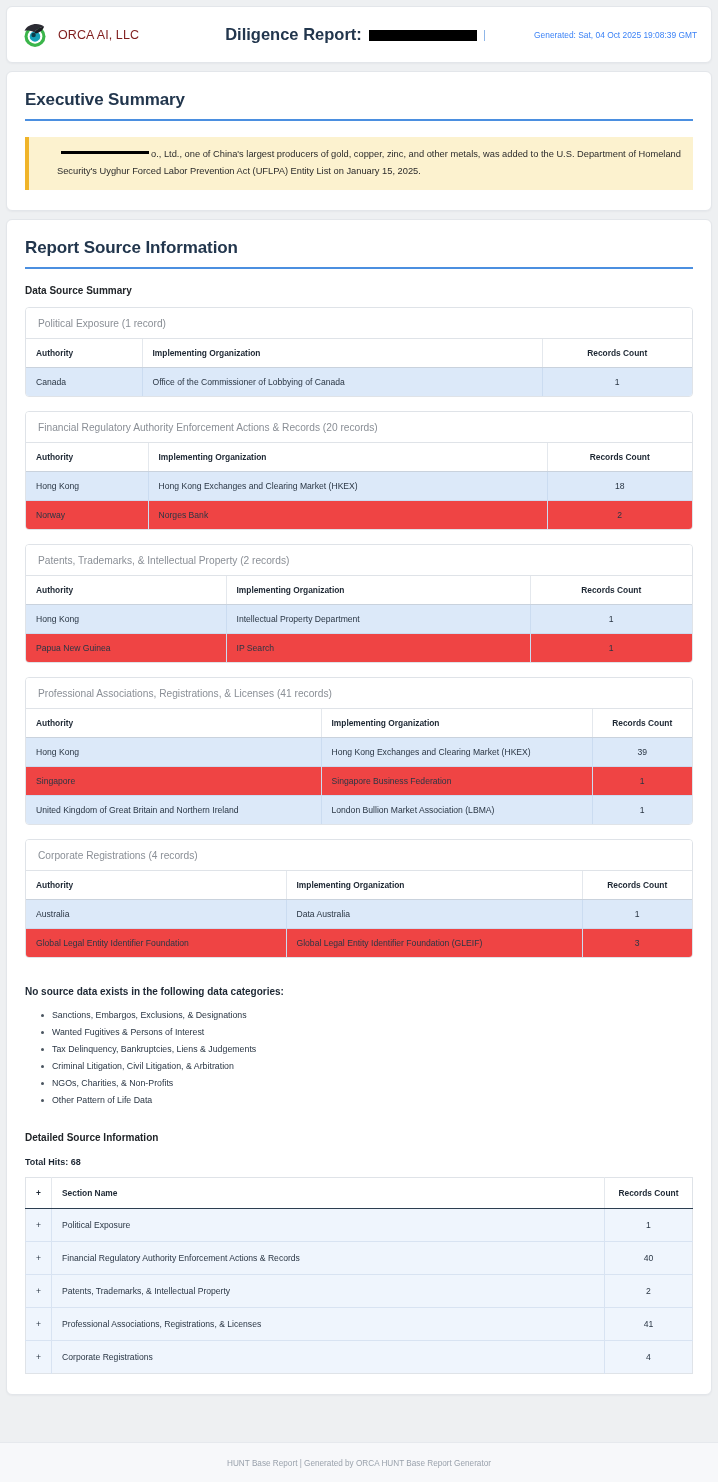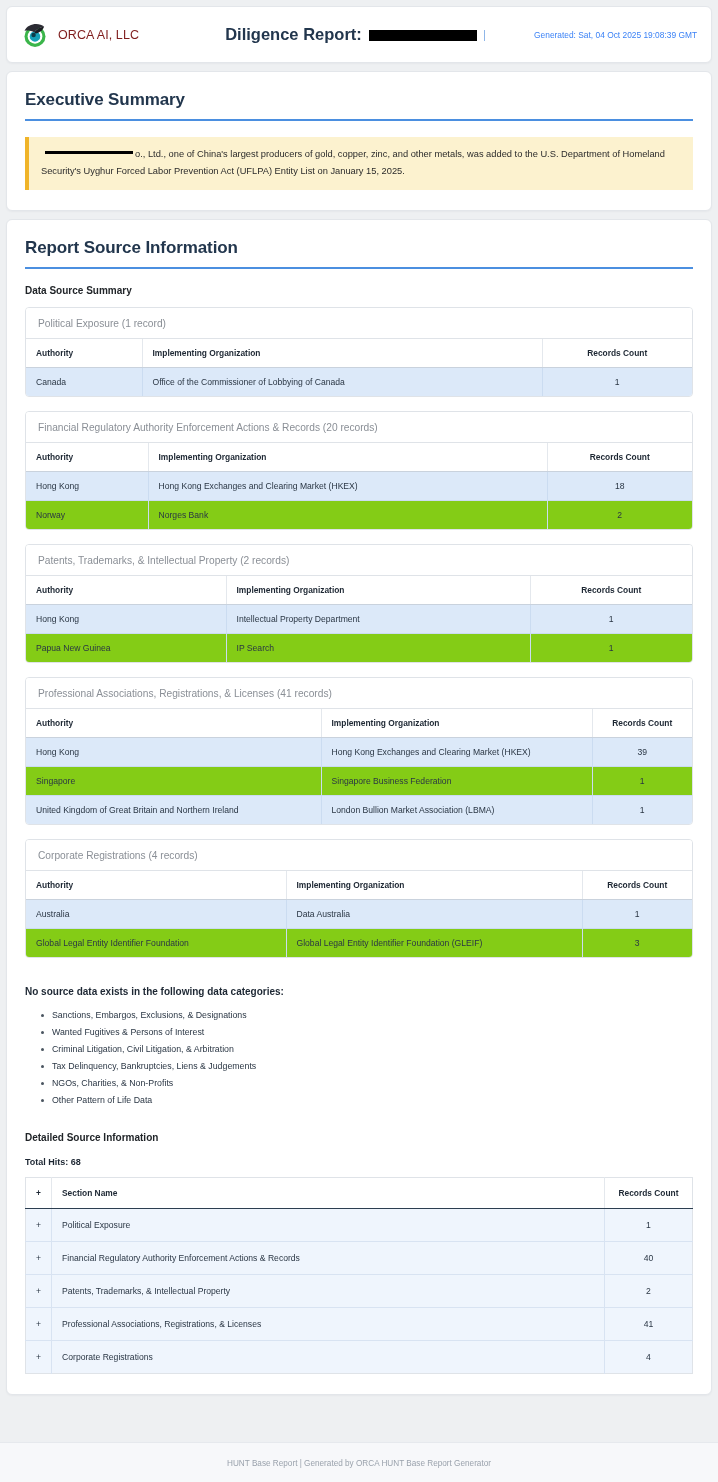--- a/index.html
+++ b/index.html
@@ -104,21 +104,21 @@
   .title-rule {
     height: 2px;
     background: #4b8fe0;
     margin: 0 0 16px 0;
   }
 
   
   .summary-box {
     background: #fcf2cf;
     border-left: 4px solid #f0b429;
-    padding: 9px 12px 10px 12px;
+    padding: 9px 12px 10px 28px;
     font-size: 9.3px;
     line-height: 1.85;
     color: #2b2b2b;
   }
   .redaction-inline {
     display: inline-block;
     background: #000;
     height: 3.5px;
     width: 88px;
     vertical-align: middle;
@@ -171,21 +171,21 @@
   table.src td {
     padding: 9px 10px;
     color: #2a3644;
     background: #dce9f9;
     border-right: 1px solid #cbdcf1;
     border-bottom: 1px solid #cbdcf1;
     vertical-align: middle;
   }
   table.src tr:last-child td { border-bottom: none; }
   table.src td:last-child { border-right: none; text-align: center; }
-  table.src tr.alt td { background: #84cc16; }
+  table.src tr.alt td { background: #ef4444; }
 
   
   .w1 col.c1 { width: 116px; } .w1 col.c3 { width: 150px; }
   .w2 col.c1 { width: 122px; } .w2 col.c3 { width: 145px; }
   .w3 col.c1 { width: 200px; } .w3 col.c3 { width: 162px; }
   .w4 col.c1 { width: 295px; } .w4 col.c3 { width: 100px; }
   .w5 col.c1 { width: 260px; } .w5 col.c3 { width: 110px; }
 
   
   .nosrc-head {
@@ -448,22 +448,22 @@
               </tr>
             </tbody>
           </table>
         </div>
       </div>
 
     <div class="nosrc-head">No source data exists in the following data categories:</div>
     <ul class="nosrc" id="nosrc-list">
         <li>Sanctions, Embargos, Exclusions, &amp; Designations</li>
         <li>Wanted Fugitives &amp; Persons of Interest</li>
+        <li>Tax Delinquency, Bankruptcies, Liens &amp; Judgements</li>
         <li>Criminal Litigation, Civil Litigation, &amp; Arbitration</li>
-        <li>Tax Delinquency, Bankruptcies, Liens &amp; Judgements</li>
         <li>NGOs, Charities, &amp; Non-Profits</li>
         <li>Other Pattern of Life Data</li>
       </ul>
 
     <h3 class="sub-head spaced">Detailed Source Information</h3>
     <div class="total-hits">Total Hits: 68</div>
 
     <table class="detail">
       <thead>
         <tr>

